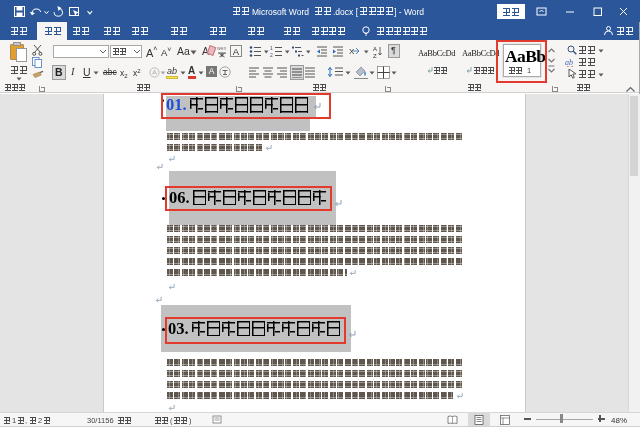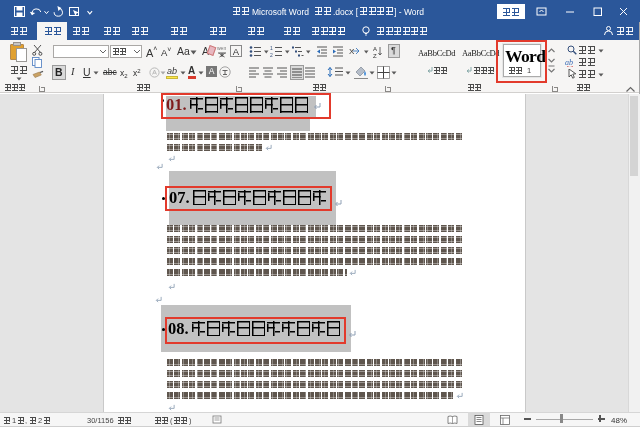--- a/index.html
+++ b/index.html
@@ -288,21 +288,21 @@
 <svg class="abs" style="left:427px;top:67px" width="7" height="7" viewBox="0 0 7 7" stroke="#8aa" fill="none">
     <path d="M5 0 v4 h-4 M3 2.5 l-2 1.5 l2 1.5"></path>
   </svg>
 <div class="cj d s6" style="left:434px;top:67px"><i></i><i></i></div>
 <div class="abs" style="left:462px;top:48px;font-size:8.5px;font-family:'Liberation Serif',serif;color:#222;letter-spacing:-.3px">AaBbCcDd</div>
 <svg class="abs" style="left:466px;top:67px" width="7" height="7" viewBox="0 0 7 7" stroke="#8aa" fill="none">
     <path d="M5 0 v4 h-4 M3 2.5 l-2 1.5 l2 1.5"></path>
   </svg>
 <div class="cj d s6" style="left:474px;top:67px"><i></i><i></i><i></i></div>
 <div class="abs" style="left:503px;top:44px;width:38px;height:33px;background:#fff;border:1px solid #ababab;box-shadow:0 0 0 1px #e6e6e6"></div>
-<div class="abs" style="left:505px;top:46px;font-size:17.5px;font-weight:bold;font-family:'Liberation Serif',serif;color:#000;letter-spacing:-.6px">Word</div>
+<div class="abs" style="left:505px;top:46px;font-size:17.5px;font-weight:bold;font-family:'Liberation Serif',serif;color:#000;letter-spacing:-.6px">AaBb</div>
 <div class="cj d s6" style="left:509px;top:67px"><i></i><i></i></div>
 <div class="abs" style="left:527px;top:66px;font-size:7.5px;color:#444">1</div>
 <svg class="abs" style="left:546px;top:45px" width="11" height="32" viewBox="0 0 11 32" stroke="#777" fill="none" stroke-width="1.2">
  <path d="M2.5 7 l3 -3 l3 3 M2.5 14 l3 3 l3 -3 M2.5 24 l3 3 l3 -3 M2.5 21 h6"></path>
 </svg>
 <div class="cj d s6 lbl" style="left:468px"><i></i><i></i></div>
 <div class="dlg" style="left:552px"></div>
 <div class="sep" style="left:560px"></div>
 
 <div class="abs" style="left:496px;top:40px;width:51px;height:43px;border:2px solid #e23a2c"></div>
@@ -336,21 +336,21 @@
 <div class="abs" style="left:0;top:94px;width:640px;height:318px;background:#e4e4e4"></div>
 <div class="abs" style="left:103px;top:94px;width:423px;height:318px;background:#fff;border-left:1px solid #c9c9c9;border-right:1px solid #c9c9c9"></div>
 <div class="abs" style="left:639px;top:22px;width:1px;height:390px;background:#a9a9a9"></div>
 
 <div class="abs" style="left:628px;top:94px;width:12px;height:318px;background:#f1f1f1;border-left:1px solid #d8d8d8"></div>
 <div class="abs" style="left:630px;top:96px;width:8px;height:80px;background:#d4d4d4"></div>
 
 <div class="abs" style="left:166px;top:96px;width:150px;height:22px;background:#c1c1c1"></div>
 <div class="abs" style="left:166px;top:118px;width:144px;height:13px;background:#c1c1c1"></div>
 <div class="abs" style="left:161px;top:99px;width:3px;height:3px;background:#000;border-radius:50%"></div>
-<div class="abs" style="left:166px;top:95px;font-size:16.5px;font-weight:bold;font-family:'Liberation Serif',serif;color:#7f1d1d">01.</div>
+<div class="abs" style="left:166px;top:95px;font-size:16.5px;font-weight:bold;font-family:'Liberation Serif',serif;color:#1d4ed8">01.</div>
 <div class="G" style="left:190px;top:97px"><i class="t"></i><i></i><i class="t"></i><i></i><i></i><i class="t"></i><i></i><i></i></div>
 <div class="pk" style="left:313px;top:102px">
     <svg width="8" height="8" viewBox="0 0 8 8" stroke="#8fa0b5" fill="none" stroke-width="1">
       <path d="M7 1 v4 h-5 M3.5 3 l-2 2 l2 2"></path>
     </svg>
   </div>
 <div class="abs" style="left:161px;top:93px;width:170px;height:26px;border:2px solid #e23a2c"></div>
 
 <div class="bl" style="left:167px;top:132.5px;width:296px"></div>
 <div class="bl" style="left:167px;top:144px;width:96px"></div>
@@ -365,21 +365,21 @@
     </svg>
   </div>
 <div class="pk" style="left:156px;top:163px">
     <svg width="7" height="7" viewBox="0 0 8 8" stroke="#8fa0b5" fill="none" stroke-width="1">
       <path d="M7 1 v4 h-5 M3.5 3 l-2 2 l2 2"></path>
     </svg>
   </div>
 
 <div class="abs" style="left:169px;top:171px;width:167px;height:54px;background:#c1c1c1"></div>
 <div class="abs" style="left:162px;top:197px;width:3px;height:3px;background:#000;border-radius:50%"></div>
-<div class="abs" style="left:169px;top:187.5px;font-size:16.5px;font-weight:bold;font-family:'Liberation Serif',serif;color:#000">07.</div>
+<div class="abs" style="left:169px;top:187.5px;font-size:16.5px;font-weight:bold;font-family:'Liberation Serif',serif;color:#000">06.</div>
 <div class="G" style="left:193px;top:189.5px"><i></i><i class="t"></i><i></i><i class="t"></i><i></i><i class="t"></i><i></i><i></i><i class="t"></i></div>
 <div class="pk" style="left:334px;top:199px">
     <svg width="8" height="8" viewBox="0 0 8 8" stroke="#8fa0b5" fill="none" stroke-width="1">
       <path d="M7 1 v4 h-5 M3.5 3 l-2 2 l2 2"></path>
     </svg>
   </div>
 <div class="abs" style="left:165px;top:186px;width:167px;height:25px;border:2px solid #e23a2c"></div>
 
 <div class="bl" style="left:167px;top:225px;width:296px"></div>
 <div class="bl" style="left:167px;top:236px;width:296px"></div>
@@ -397,21 +397,21 @@
     </svg>
   </div>
 <div class="pk" style="left:155px;top:296px">
     <svg width="7" height="7" viewBox="0 0 8 8" stroke="#8fa0b5" fill="none" stroke-width="1">
       <path d="M7 1 v4 h-5 M3.5 3 l-2 2 l2 2"></path>
     </svg>
   </div>
 
 <div class="abs" style="left:161px;top:305px;width:190px;height:47px;background:#c1c1c1"></div>
 <div class="abs" style="left:162px;top:328px;width:3px;height:3px;background:#000;border-radius:50%"></div>
-<div class="abs" style="left:168px;top:318.5px;font-size:16.5px;font-weight:bold;font-family:'Liberation Serif',serif;color:#000">08.</div>
+<div class="abs" style="left:168px;top:318.5px;font-size:16.5px;font-weight:bold;font-family:'Liberation Serif',serif;color:#000">03.</div>
 <div class="G" style="left:192px;top:320.5px"><i class="t"></i><i></i><i class="t"></i><i></i><i></i><i class="t"></i><i class="t"></i><i></i><i class="t"></i><i></i></div>
 <div class="pk" style="left:348px;top:330px">
     <svg width="8" height="8" viewBox="0 0 8 8" stroke="#8fa0b5" fill="none" stroke-width="1">
       <path d="M7 1 v4 h-5 M3.5 3 l-2 2 l2 2"></path>
     </svg>
   </div>
 <div class="abs" style="left:165px;top:317px;width:181px;height:27px;border:2px solid #e23a2c"></div>
 
 <div class="bl" style="left:167px;top:359px;width:296px"></div>
 <div class="bl" style="left:167px;top:370px;width:296px"></div>

